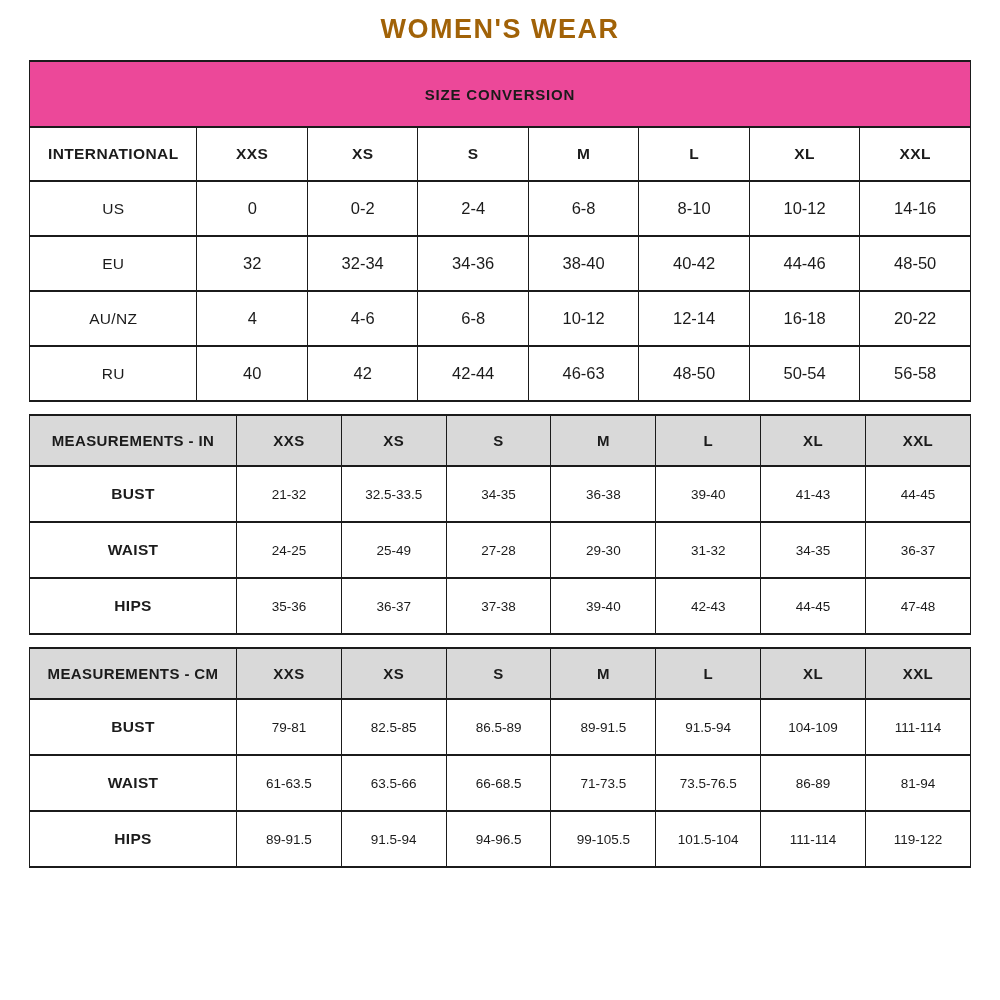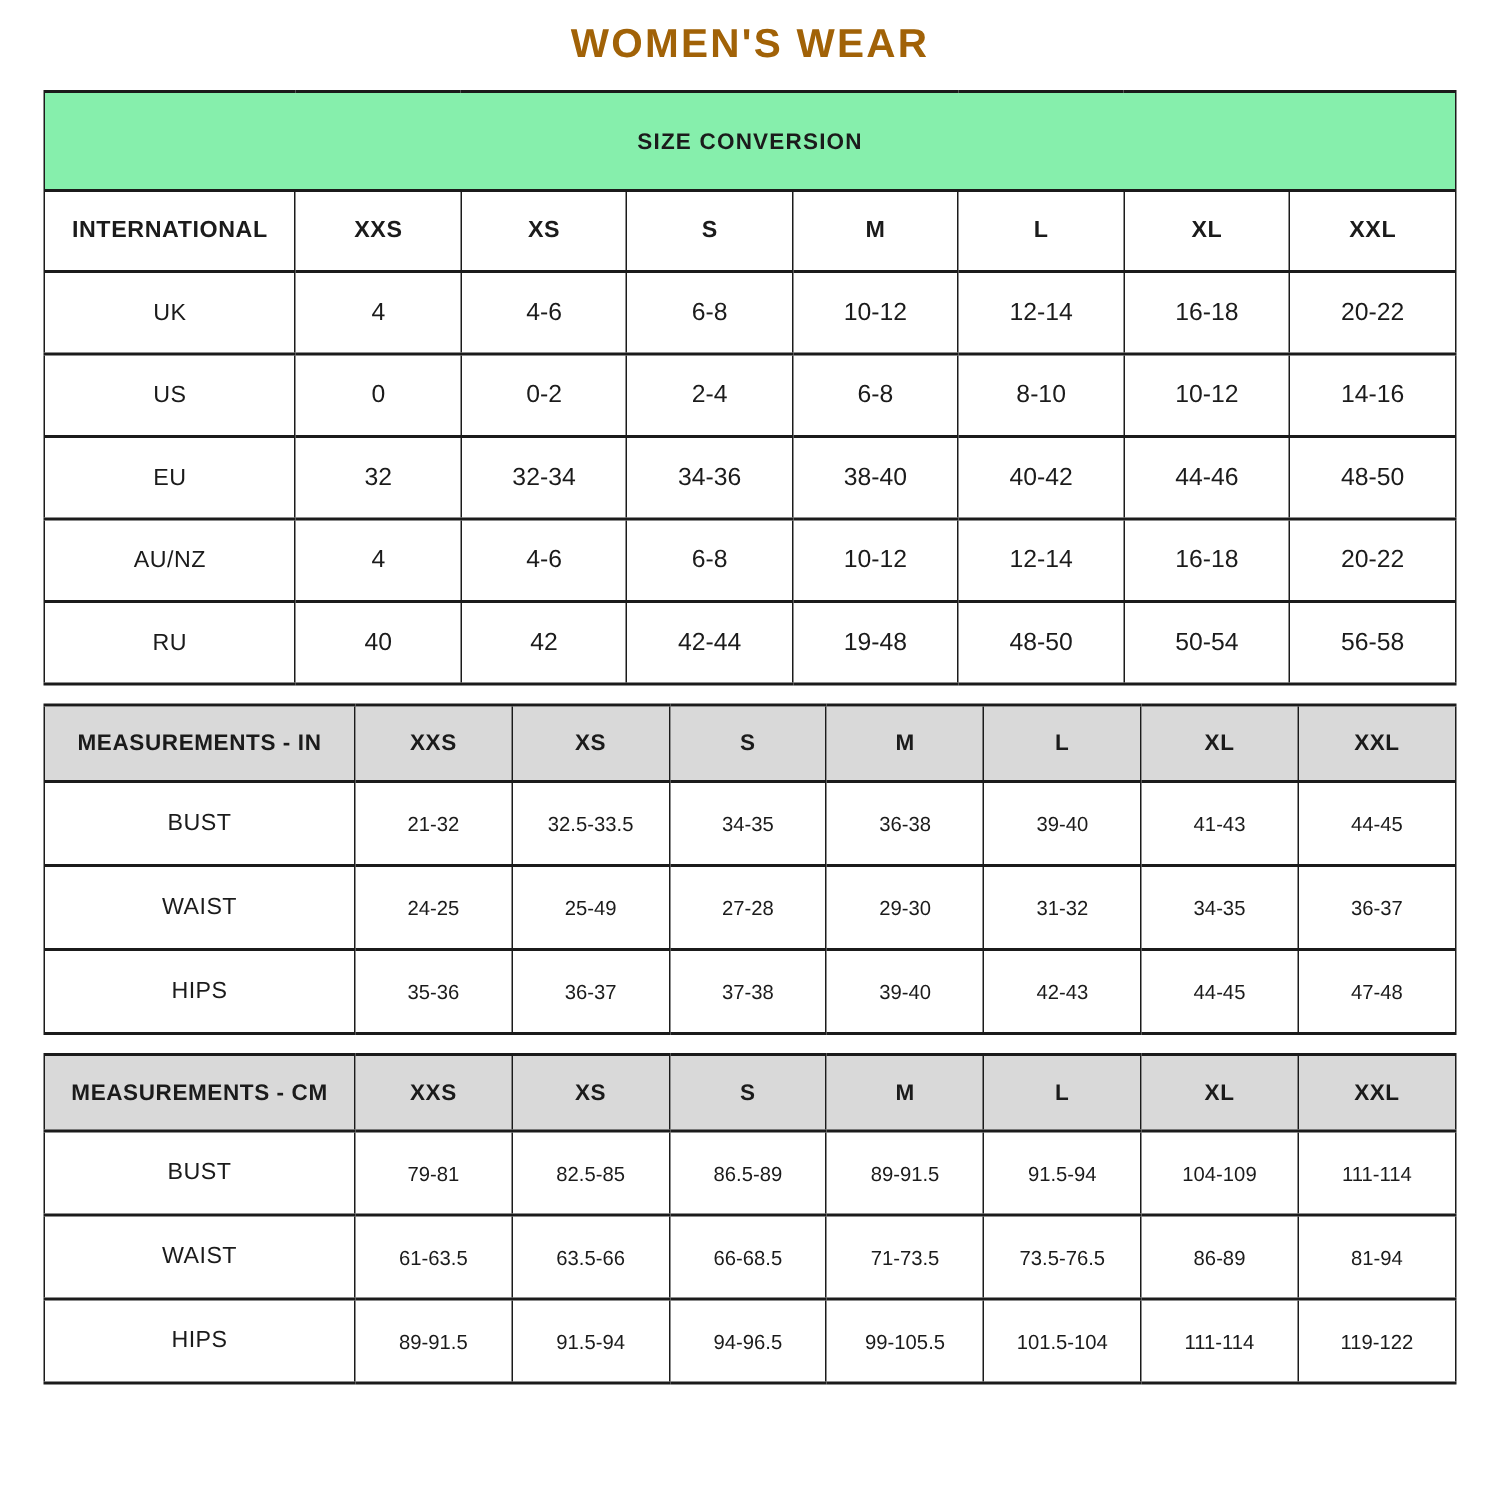--- a/index.html
+++ b/index.html
@@ -31,21 +31,21 @@
     border-bottom: 2.5px solid #1b1b1b;
     border-left: 1.5px solid #1b1b1b;
     border-right: 1.5px solid #1b1b1b;
     text-align: center;
     vertical-align: middle;
     padding: 0 2px;
     overflow: hidden;
   }
   
   .caption-cell {
-    background: #86efac;
+    background: #ec4899;
     height: 66px;
     font-weight: bold;
     font-size: 15px;
     letter-spacing: 0.8px;
   }
   .intl-row th {
     height: 54px;
     font-weight: bold;
     font-size: 15.5px;
     letter-spacing: 0.4px;
@@ -54,21 +54,21 @@
   .conv tbody td.row-label { font-size: 15.5px; letter-spacing: 0.3px; }
   
   .meas thead th {
     background: #d9d9d9;
     height: 51px;
     font-weight: bold;
     font-size: 15px;
     letter-spacing: 0.4px;
   }
   .meas tbody td { height: 56px; font-size: 13.5px; }
-  .meas tbody td.row-label { font-size: 15.5px; font-weight: normal; letter-spacing: 0.3px; margin-top: 48px; }
+  .meas tbody td.row-label { font-size: 15.5px; font-weight: bold; letter-spacing: 0.3px; margin-top: 48px; }
 </style>
 </head>
 <body>
 
 <div class="page">
 
   <h1 class="page-title">WOMEN'S WEAR</h1>
 
   <table class="conv">
     <colgroup>
@@ -91,30 +91,20 @@
         <th>XS</th>
         <th>S</th>
         <th>M</th>
         <th>L</th>
         <th>XL</th>
         <th>XXL</th>
       </tr>
     </thead>
     <tbody>
       <tr>
-        <td class="row-label">UK</td>
-        <td>4</td>
-        <td>4-6</td>
-        <td>6-8</td>
-        <td>10-12</td>
-        <td>12-14</td>
-        <td>16-18</td>
-        <td>20-22</td>
-      </tr>
-      <tr>
         <td class="row-label">US</td>
         <td>0</td>
         <td>0-2</td>
         <td>2-4</td>
         <td>6-8</td>
         <td>8-10</td>
         <td>10-12</td>
         <td>14-16</td>
       </tr>
       <tr>
@@ -135,21 +125,21 @@
         <td>10-12</td>
         <td>12-14</td>
         <td>16-18</td>
         <td>20-22</td>
       </tr>
       <tr>
         <td class="row-label">RU</td>
         <td>40</td>
         <td>42</td>
         <td>42-44</td>
-        <td>19-48</td>
+        <td>46-63</td>
         <td>48-50</td>
         <td>50-54</td>
         <td>56-58</td>
       </tr>
     </tbody>
   </table>
 
   <table class="meas">
     <colgroup>
       <col style="width:22%">

